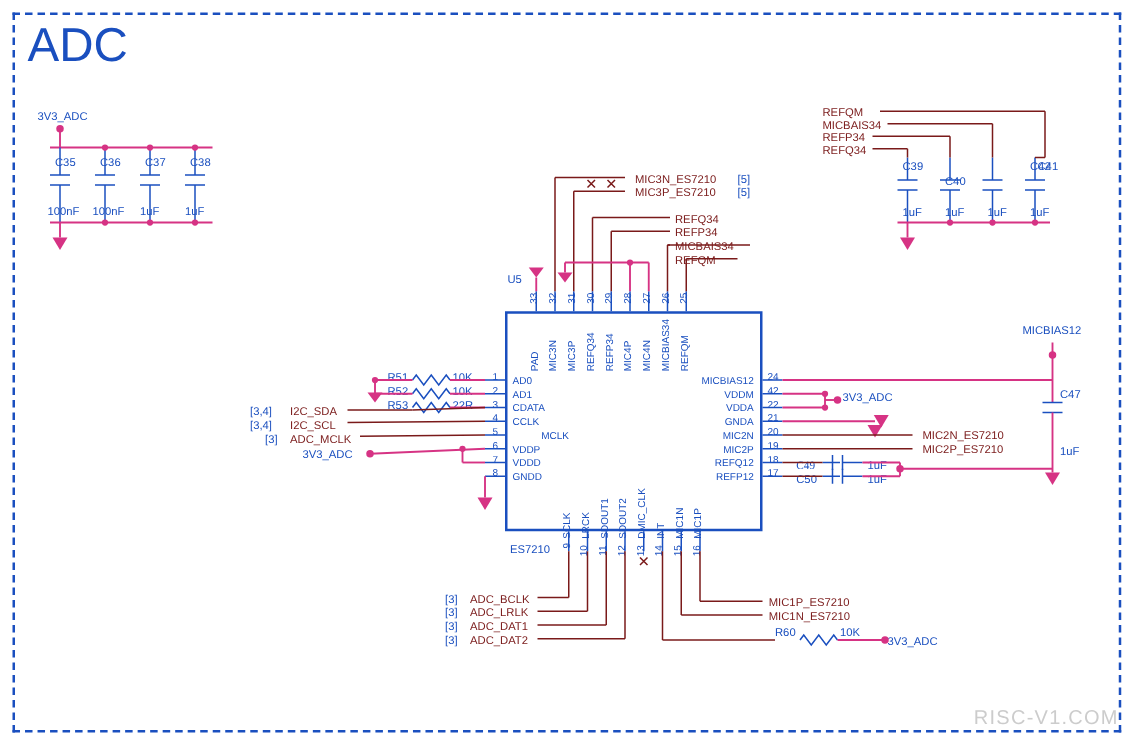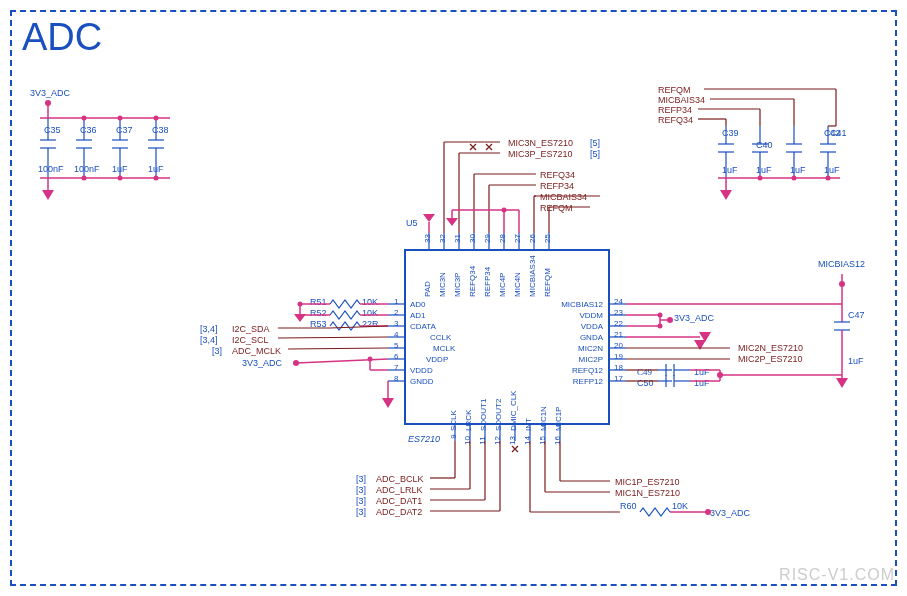--- a/index.html
+++ b/index.html
@@ -93,28 +93,28 @@
 </style>
 </head>
 <body>
 
 <div class="border"></div>
 <div class="title">ADC</div>
 <div class="watermark">RISC-V1.COM</div>
 
 <div class="chip" style="left:404px; top:249px; width:206px; height:176px;"></div>
 <div class="blue-label" style="left:406px; top:218px;">U5</div>
-<div class="blue-label" style="left:408px; top:434px;font-style:italic;">ES7210</div>
+<div class="blue-label" style="left:408px; top:434px;">ES7210</div>
 
 <div class="pin-name-side" style="left:410px; top:300px;">AD0</div>
 <div class="pin-name-side" style="left:410px; top:311px;">AD1</div>
 <div class="pin-name-side" style="left:410px; top:322px;">CDATA</div>
-<div class="pin-name-side" style="left:430px; top:333px;">CCLK</div>
+<div class="pin-name-side" style="left:410px; top:333px;">CCLK</div>
 <div class="pin-name-side" style="left:410px; top:344px;padding-left:23px;">MCLK</div>
-<div class="pin-name-side" style="left:410px; top:355px;margin-left:16px;">VDDP</div>
+<div class="pin-name-side" style="left:410px; top:355px;">VDDP</div>
 <div class="pin-name-side" style="left:410px; top:366px;">VDDD</div>
 <div class="pin-name-side" style="left:410px; top:377px;">GNDD</div>
 
 <div class="pinnum" style="left:394px; top:297px;">1</div>
 <div class="pinnum" style="left:394px; top:308px;">2</div>
 <div class="pinnum" style="left:394px; top:319px;">3</div>
 <div class="pinnum" style="left:394px; top:330px;">4</div>
 <div class="pinnum" style="left:394px; top:341px;">5</div>
 <div class="pinnum" style="left:394px; top:352px;">6</div>
 <div class="pinnum" style="left:394px; top:363px;">7</div>
@@ -123,21 +123,21 @@
 <div class="pin-name-side" style="right:304px; top:300px; text-align:right;">MICBIAS12</div>
 <div class="pin-name-side" style="right:304px; top:311px;">VDDM</div>
 <div class="pin-name-side" style="right:304px; top:322px;">VDDA</div>
 <div class="pin-name-side" style="right:304px; top:333px;">GNDA</div>
 <div class="pin-name-side" style="right:304px; top:344px;padding-left:29px;">MIC2N</div>
 <div class="pin-name-side" style="right:304px; top:355px;">MIC2P</div>
 <div class="pin-name-side" style="right:304px; top:366px;">REFQ12</div>
 <div class="pin-name-side" style="right:304px; top:377px;">REFP12</div>
 
 <div class="pinnum" style="left:614px; top:297px;">24</div>
-<div class="pinnum" style="left:614px; top:308px;">23</div>
+<div class="pinnum" style="left:614px; top:308px;">42</div>
 <div class="pinnum" style="left:614px; top:319px;text-align:right;">22</div>
 <div class="pinnum" style="left:614px; top:330px;">21</div>
 <div class="pinnum" style="left:614px; top:341px;">20</div>
 <div class="pinnum" style="left:614px; top:352px;text-align:center;">19</div>
 <div class="pinnum" style="left:614px; top:363px;">18</div>
 <div class="pinnum" style="left:614px; top:374px;">17</div>
 
 <div class="pin-name-top" style="left:432px; top:288px;">PAD</div>
 <div class="pin-name-top" style="left:447px; top:288px;">MIC3N</div>
 <div class="pin-name-top" style="left:462px; top:288px;">MIC3P</div>

